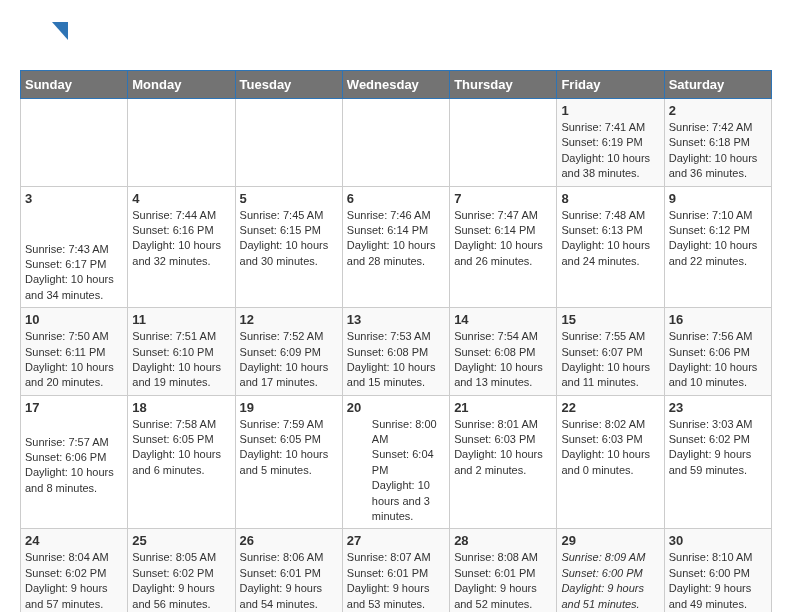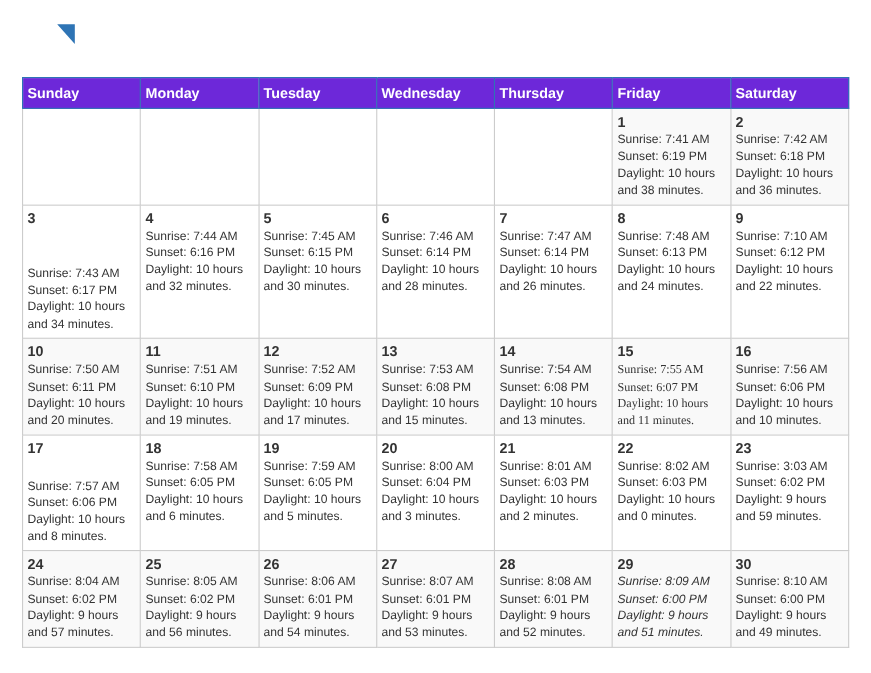--- a/index.html
+++ b/index.html
@@ -32,21 +32,21 @@
     .location-title {
       font-size: 16px;
       color: #333;
     }
     table {
       width: 100%;
       border-collapse: collapse;
       font-size: 11px;
     }
     thead tr {
-      background-color: #6d28d9;
+      background-color: #737373;
       color: #fff;
     }
     thead th {
       padding: 6px 4px;
       text-align: left;
       font-size: 13px;
       font-weight: bold;
       border: 1px solid #2e74b5;
     }
     tbody tr {
@@ -193,21 +193,21 @@
 Daylight: 10 hours and 15 minutes.</div>
         </td>
         <td>
           <div class="day-number">14</div>
           <div class="day-detail" style="white-space: pre-line;">Sunrise: 7:54 AM
 Sunset: 6:08 PM
 Daylight: 10 hours and 13 minutes.</div>
         </td>
         <td>
           <div class="day-number">15</div>
-          <div class="day-detail" style="white-space: pre-line; font-family: Liberation Serif, serif;">Sunrise: 7:55 AM
+          <div class="day-detail" style="white-space: pre-line;">Sunrise: 7:55 AM
 Sunset: 6:07 PM
 Daylight: 10 hours and 11 minutes.</div>
         </td>
         <td>
           <div class="day-number">16</div>
           <div class="day-detail" style="white-space: pre-line;">Sunrise: 7:56 AM
 Sunset: 6:06 PM
 Daylight: 10 hours and 10 minutes.</div>
         </td>
       </tr>
@@ -225,21 +225,21 @@
 Daylight: 10 hours and 6 minutes.</div>
         </td>
         <td>
           <div class="day-number">19</div>
           <div class="day-detail" style="white-space: pre-line;">Sunrise: 7:59 AM
 Sunset: 6:05 PM
 Daylight: 10 hours and 5 minutes.</div>
         </td>
         <td>
           <div class="day-number">20</div>
-          <div class="day-detail" style="white-space: pre-line;">Sunrise: 8:00 AM
+          <div class="day-detail" style="white-space: pre-line; margin-left: 25px;">Sunrise: 8:00 AM
 Sunset: 6:04 PM
 Daylight: 10 hours and 3 minutes.</div>
         </td>
         <td>
           <div class="day-number">21</div>
           <div class="day-detail" style="white-space: pre-line;">Sunrise: 8:01 AM
 Sunset: 6:03 PM
 Daylight: 10 hours and 2 minutes.</div>
         </td>
         <td>

